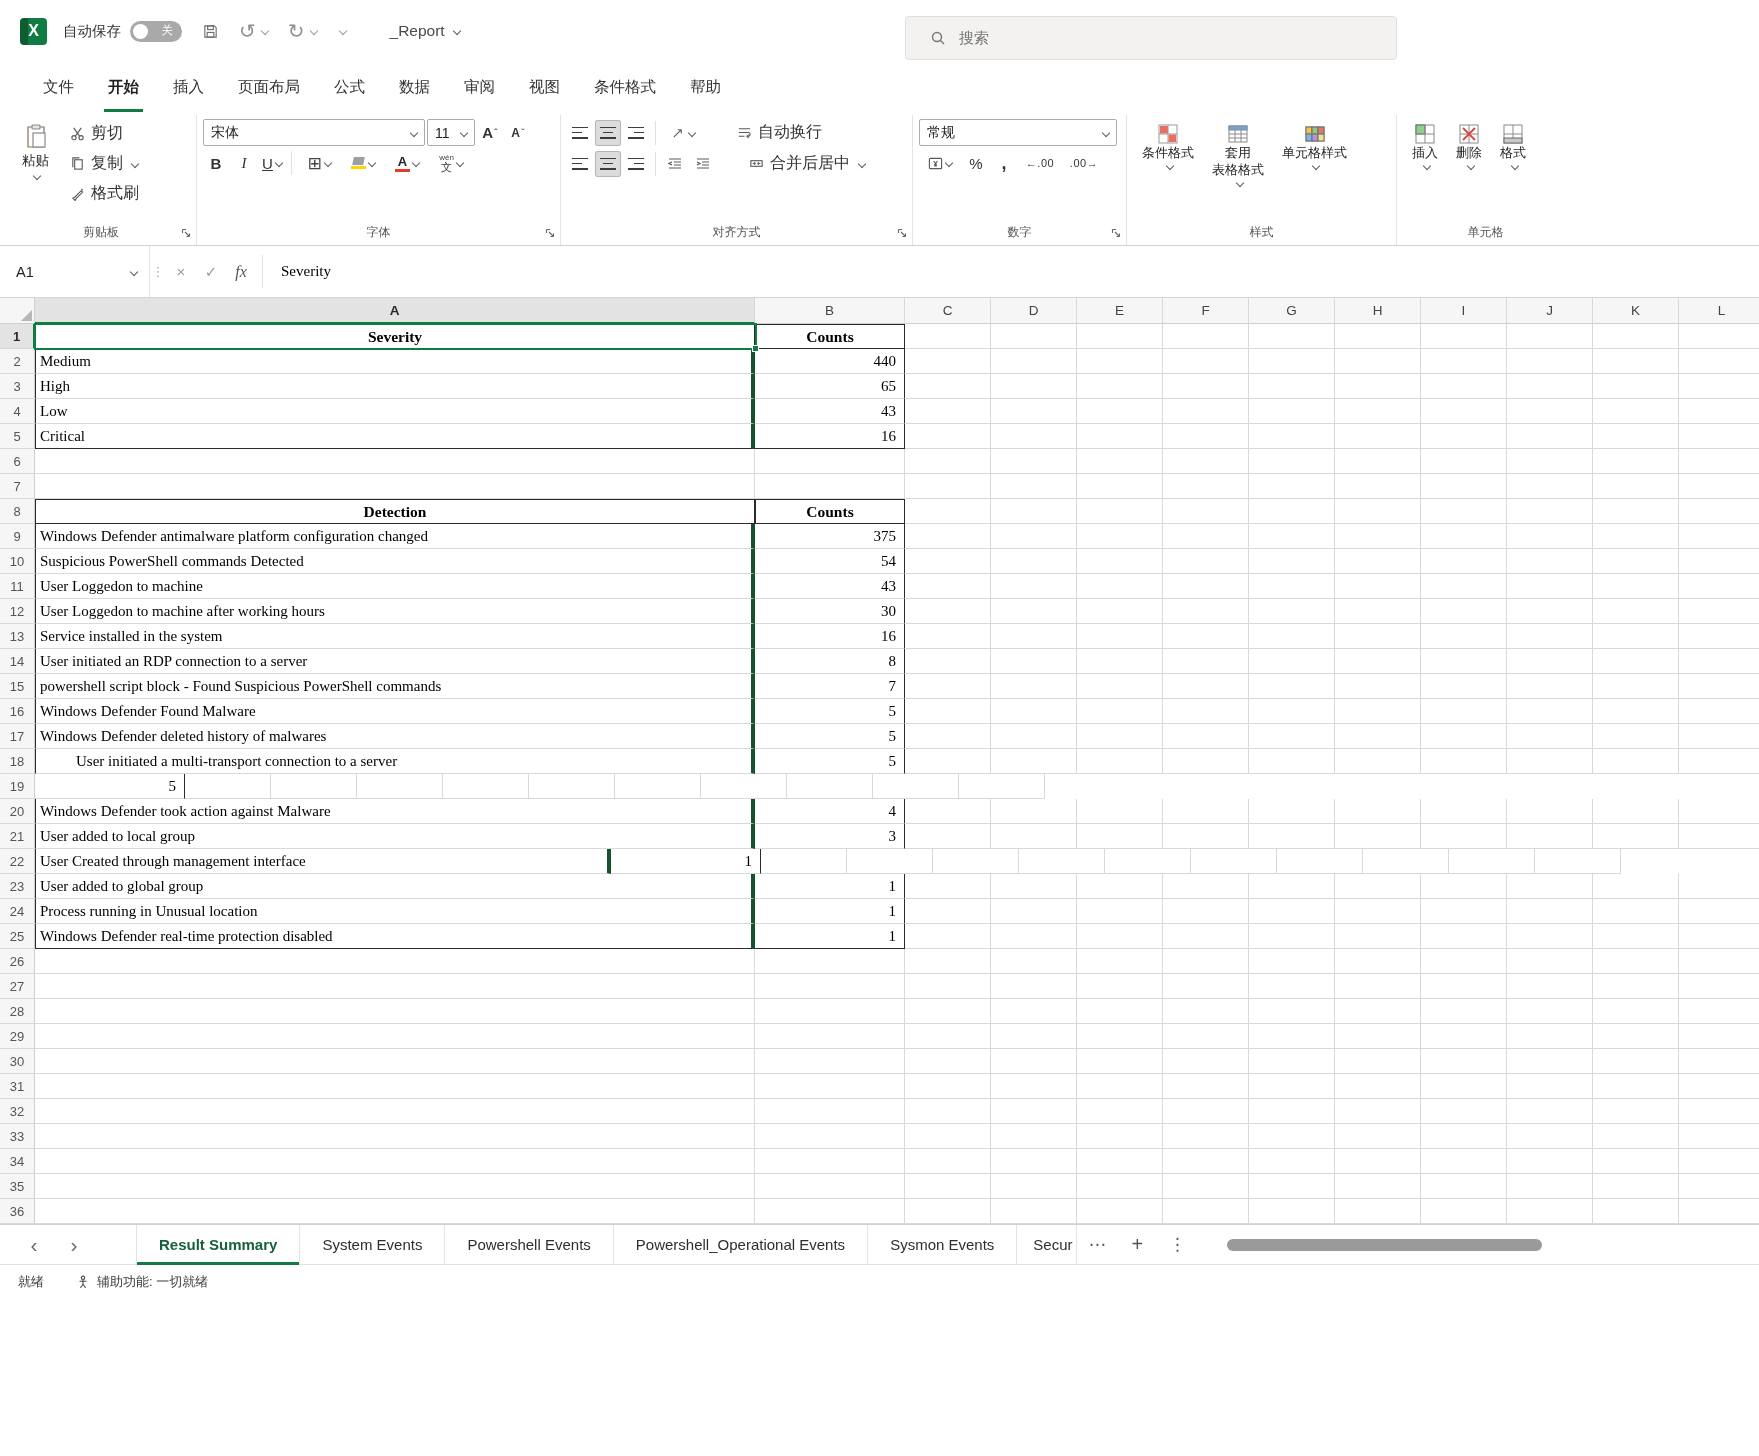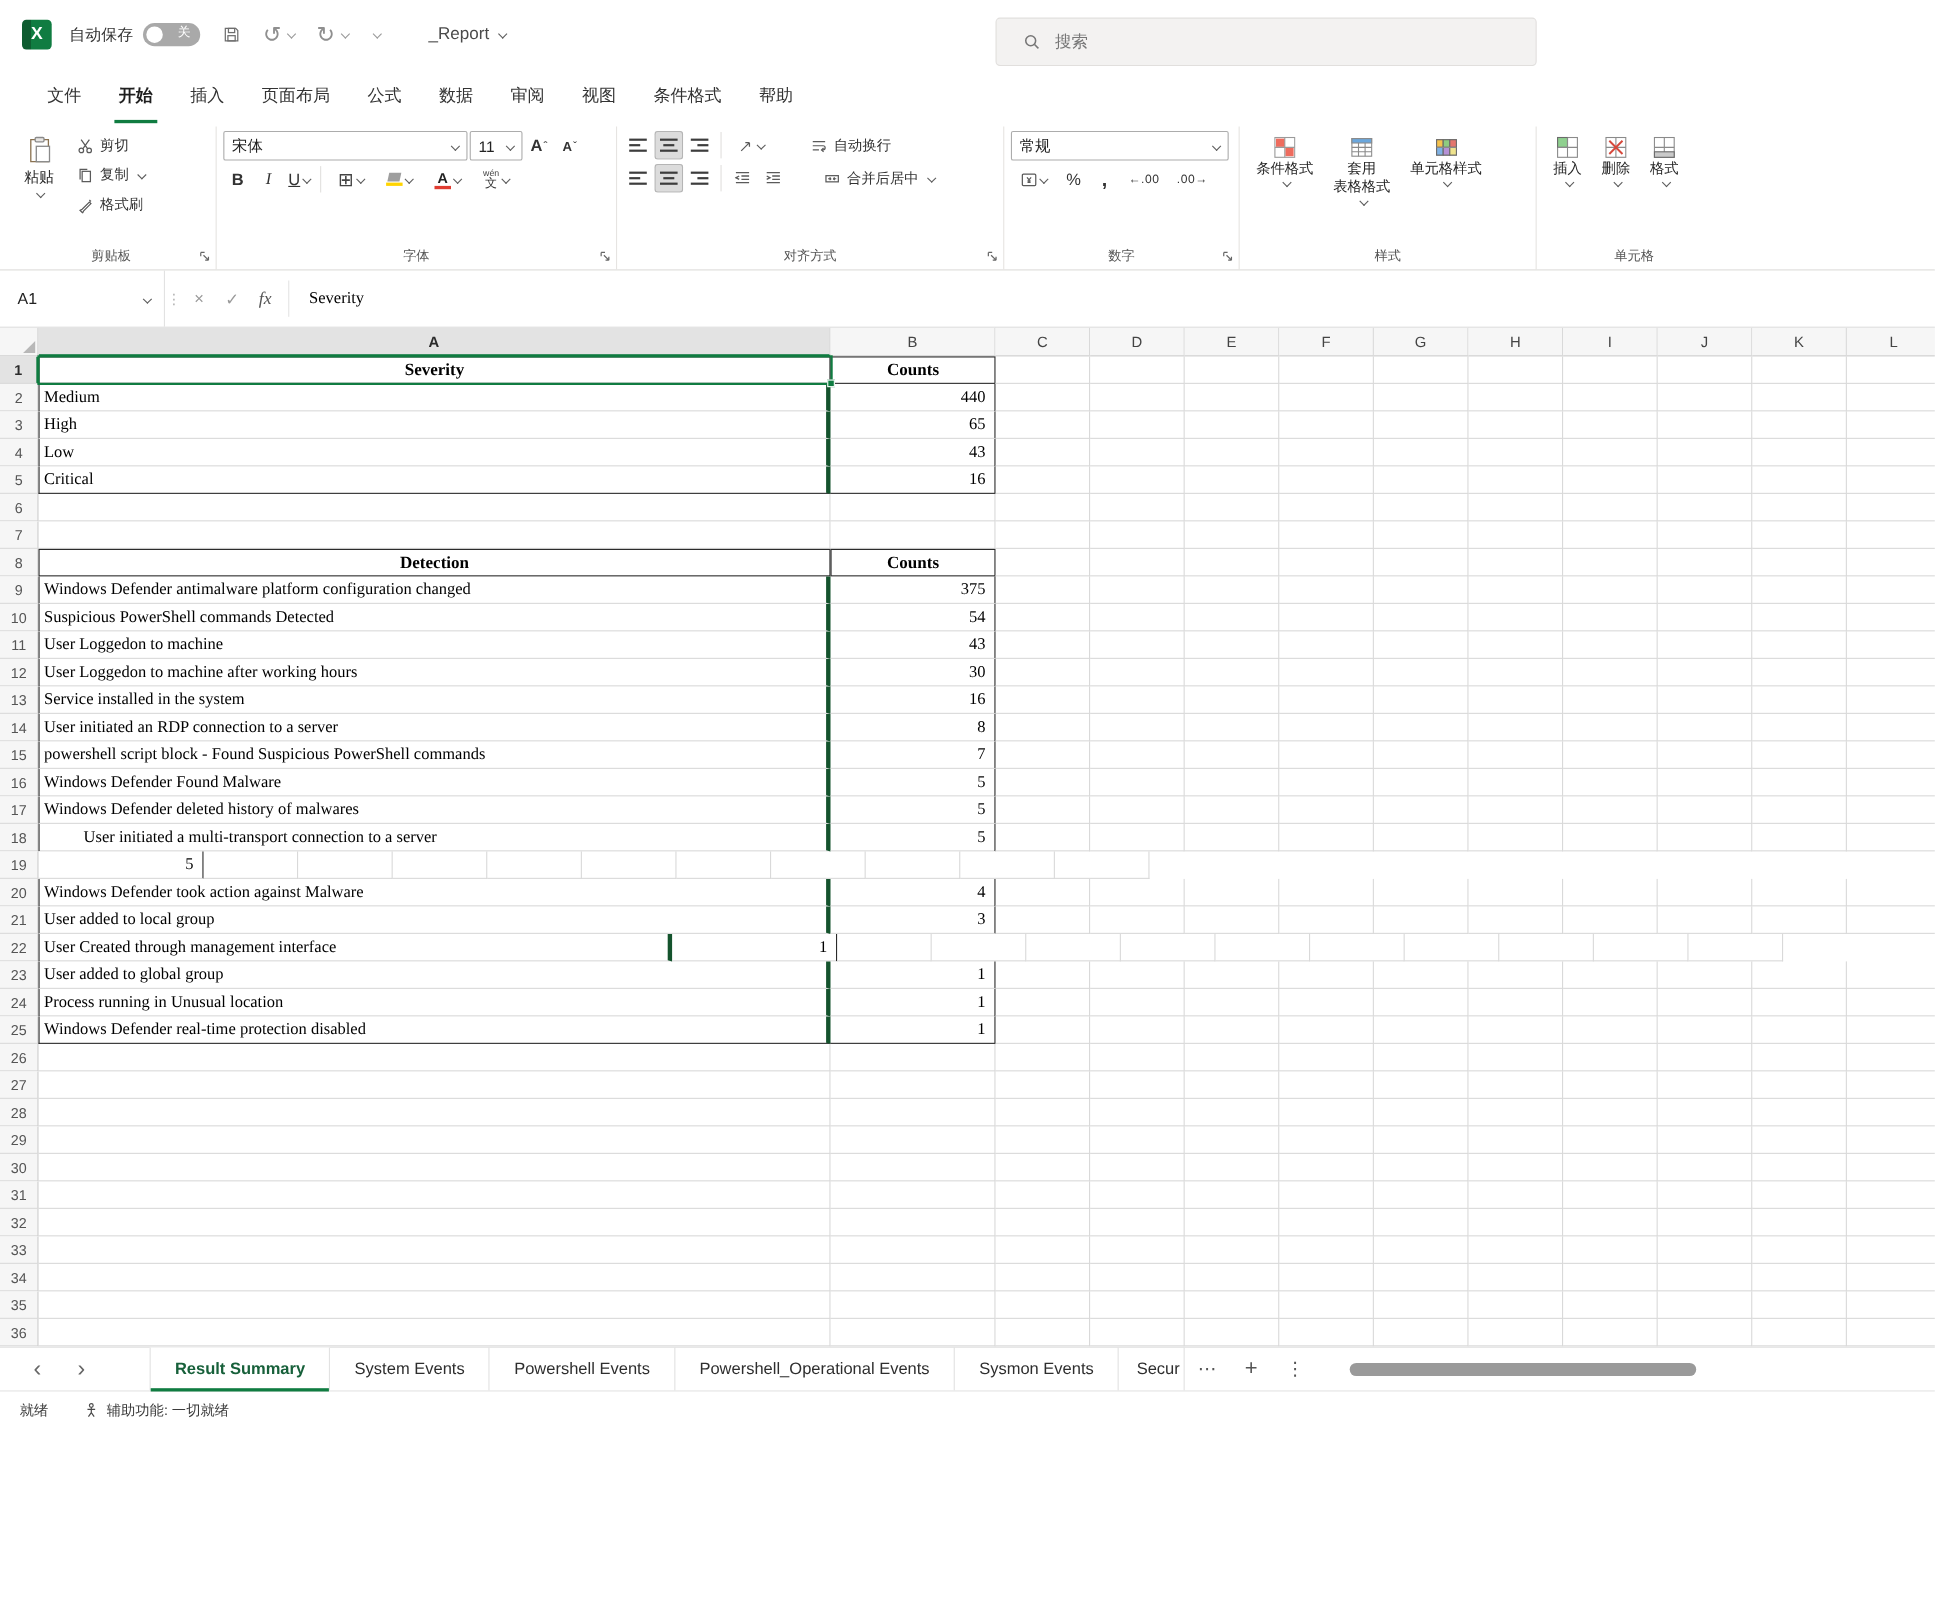--- a/index.html
+++ b/index.html
@@ -36,21 +36,21 @@
   
   .ribbon{height:134px;border-bottom:1px solid #d4d2d0;display:flex;padding:3px 0 0 6px;background:#fff}
   .rgroup{position:relative;display:flex;flex-direction:column;padding:2px 6px 20px}
   .rgroup + .rgroup{border-left:1px solid #e6e4e2}
   .rgroup-label{position:absolute;bottom:4px;left:0;right:0;text-align:center;font-size:12px;color:#555}
   .launcher{position:absolute;right:3px;bottom:5px;width:14px;height:14px;display:flex;align-items:center;justify-content:center}
   .gbody{display:flex;align-items:flex-start}
   .frow{display:flex;align-items:center;gap:2px;margin-top:4px}
   .bigbtn{display:flex;flex-direction:column;align-items:center;gap:3px;padding:6px 10px;font-size:13.5px;border-radius:3px;color:#262626}
   .small-col{display:flex;flex-direction:column;gap:3px;margin-left:6px;padding-top:3px}
-  .sbtn{display:flex;align-items:center;gap:6px;font-size:13px;padding:3px 5px;border-radius:3px;color:#333}
+  .sbtn{display:flex;align-items:center;gap:6px;font-size:16px;padding:3px 5px;border-radius:3px;color:#333}
   .combo{height:27px;border:1px solid #acacac;background:#fff;display:flex;align-items:center;
     justify-content:space-between;padding:0 7px;font-size:14px;border-radius:2px;color:#222}
   .sq{min-width:26px;height:26px;display:flex;align-items:center;justify-content:center;
     border-radius:3px;font-size:15px;color:#333;padding:0 3px;position:relative}
   .sq.wide{min-width:42px}
   .sq.pressed{background:#dcdcdc;box-shadow:inset 0 0 0 1px #b5b5b5}
   .vsep{width:1px;background:#e2e0de;height:24px;margin:0 4px;align-self:center}
   .b-bold{font-weight:bold}
   .b-italic{font-style:italic;font-family:"Liberation Serif",serif}
   .b-under{text-decoration:underline}

